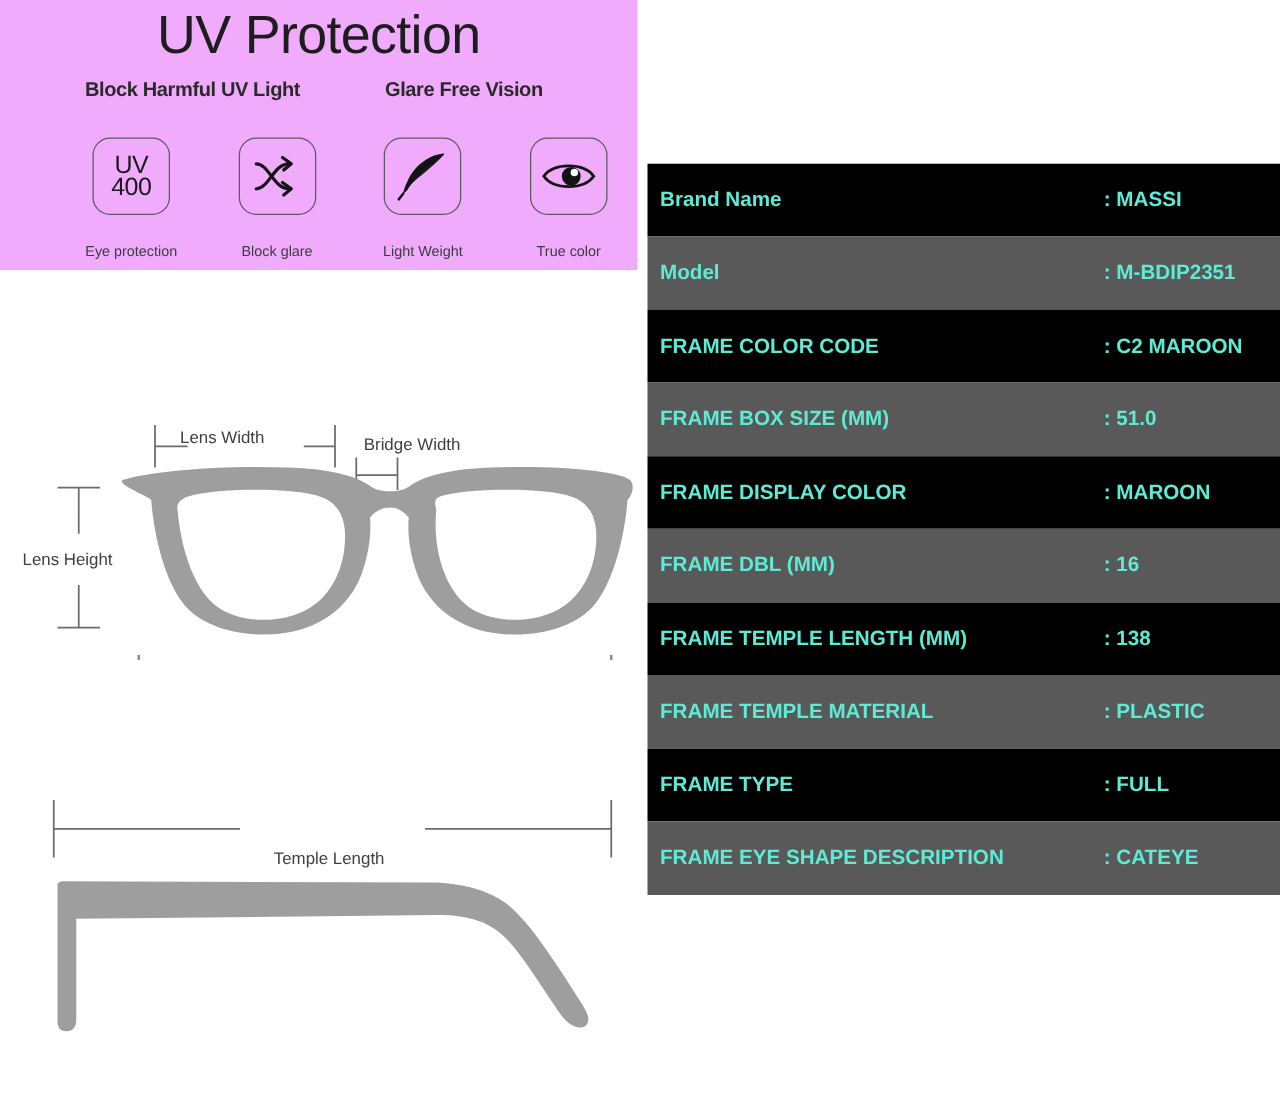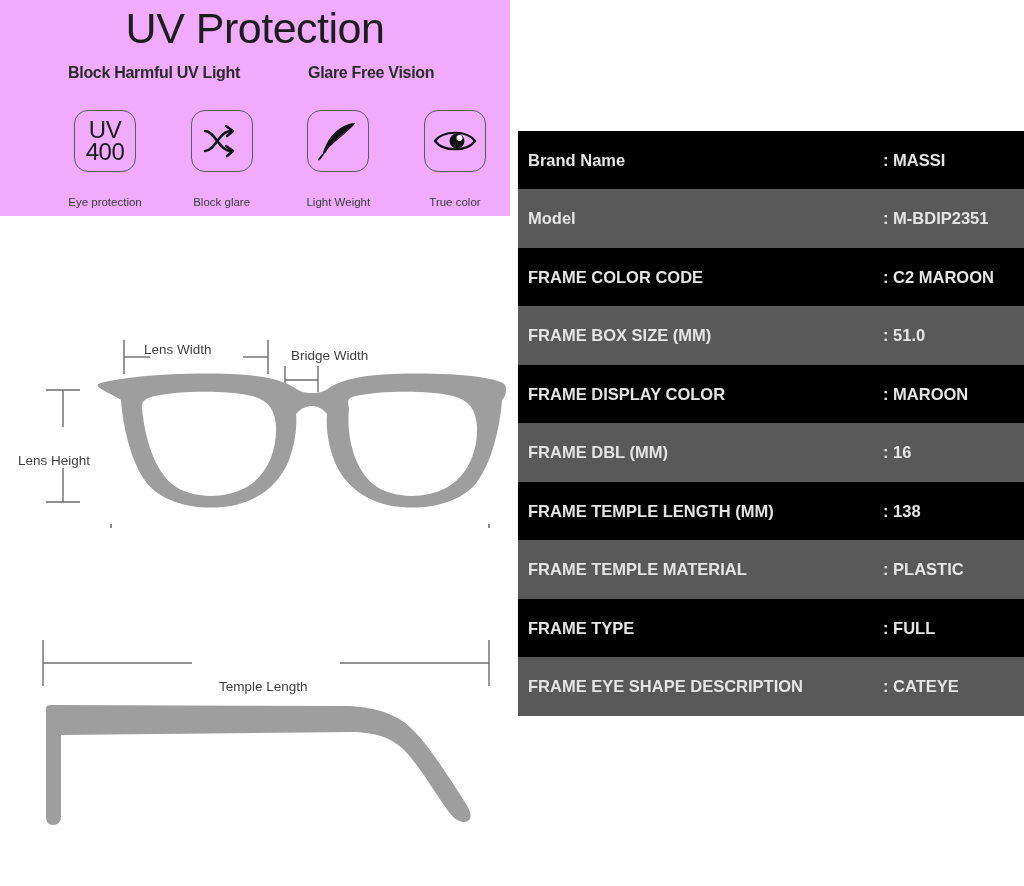--- a/index.html
+++ b/index.html
@@ -79,21 +79,21 @@
     font-size: 11.5px;
     color: #3c3c3c;
     text-align: center;
     white-space: nowrap;
   }
   .uv400 {
     display: flex;
     flex-direction: column;
     align-items: center;
     line-height: 0.92;
-    font-size: 24px;
+    font-size: 20px;
     color: #1a1a1a;
     font-family: "Liberation Sans", sans-serif;
     letter-spacing: -0.5px;
   }
 
   
   #frame-diagram {
     position: absolute;
     left: 0;
     top: 322px;
@@ -109,36 +109,36 @@
   }
   .dim-label {
     position: absolute;
     font-size: 13.5px;
     color: #3f3f3f;
     white-space: nowrap;
     font-family: "Liberation Sans", sans-serif;
   }
   #lbl-lens-width { left: 144px; top: 342px; }
   #lbl-bridge-width { left: 291px; top: 348px; }
-  #lbl-lens-height { left: 18px; top: 440px; margin-top: 13px; }
+  #lbl-lens-height { left: 18px; top: 440px; }
   #lbl-temple-length { left: 219px; top: 652px; margin-top: 27px; }
 
   
   #spec-table {
     position: absolute;
     left: 518px;
     top: 131px;
     width: 506px;
     border-collapse: collapse;
     table-layout: fixed;
   }
   #spec-table tr { height: 47px; }
   #spec-table td {
     vertical-align: middle;
-    color: #e5e5e5;
+    color: #5eead4;
     font-weight: bold;
     font-size: 16.5px;
     font-family: "Liberation Sans", sans-serif;
     padding: 20px 0;
   }
   #spec-table td.k {
     width: 352px;
     padding-left: 10px;
     line-height: 1.12;
   }

